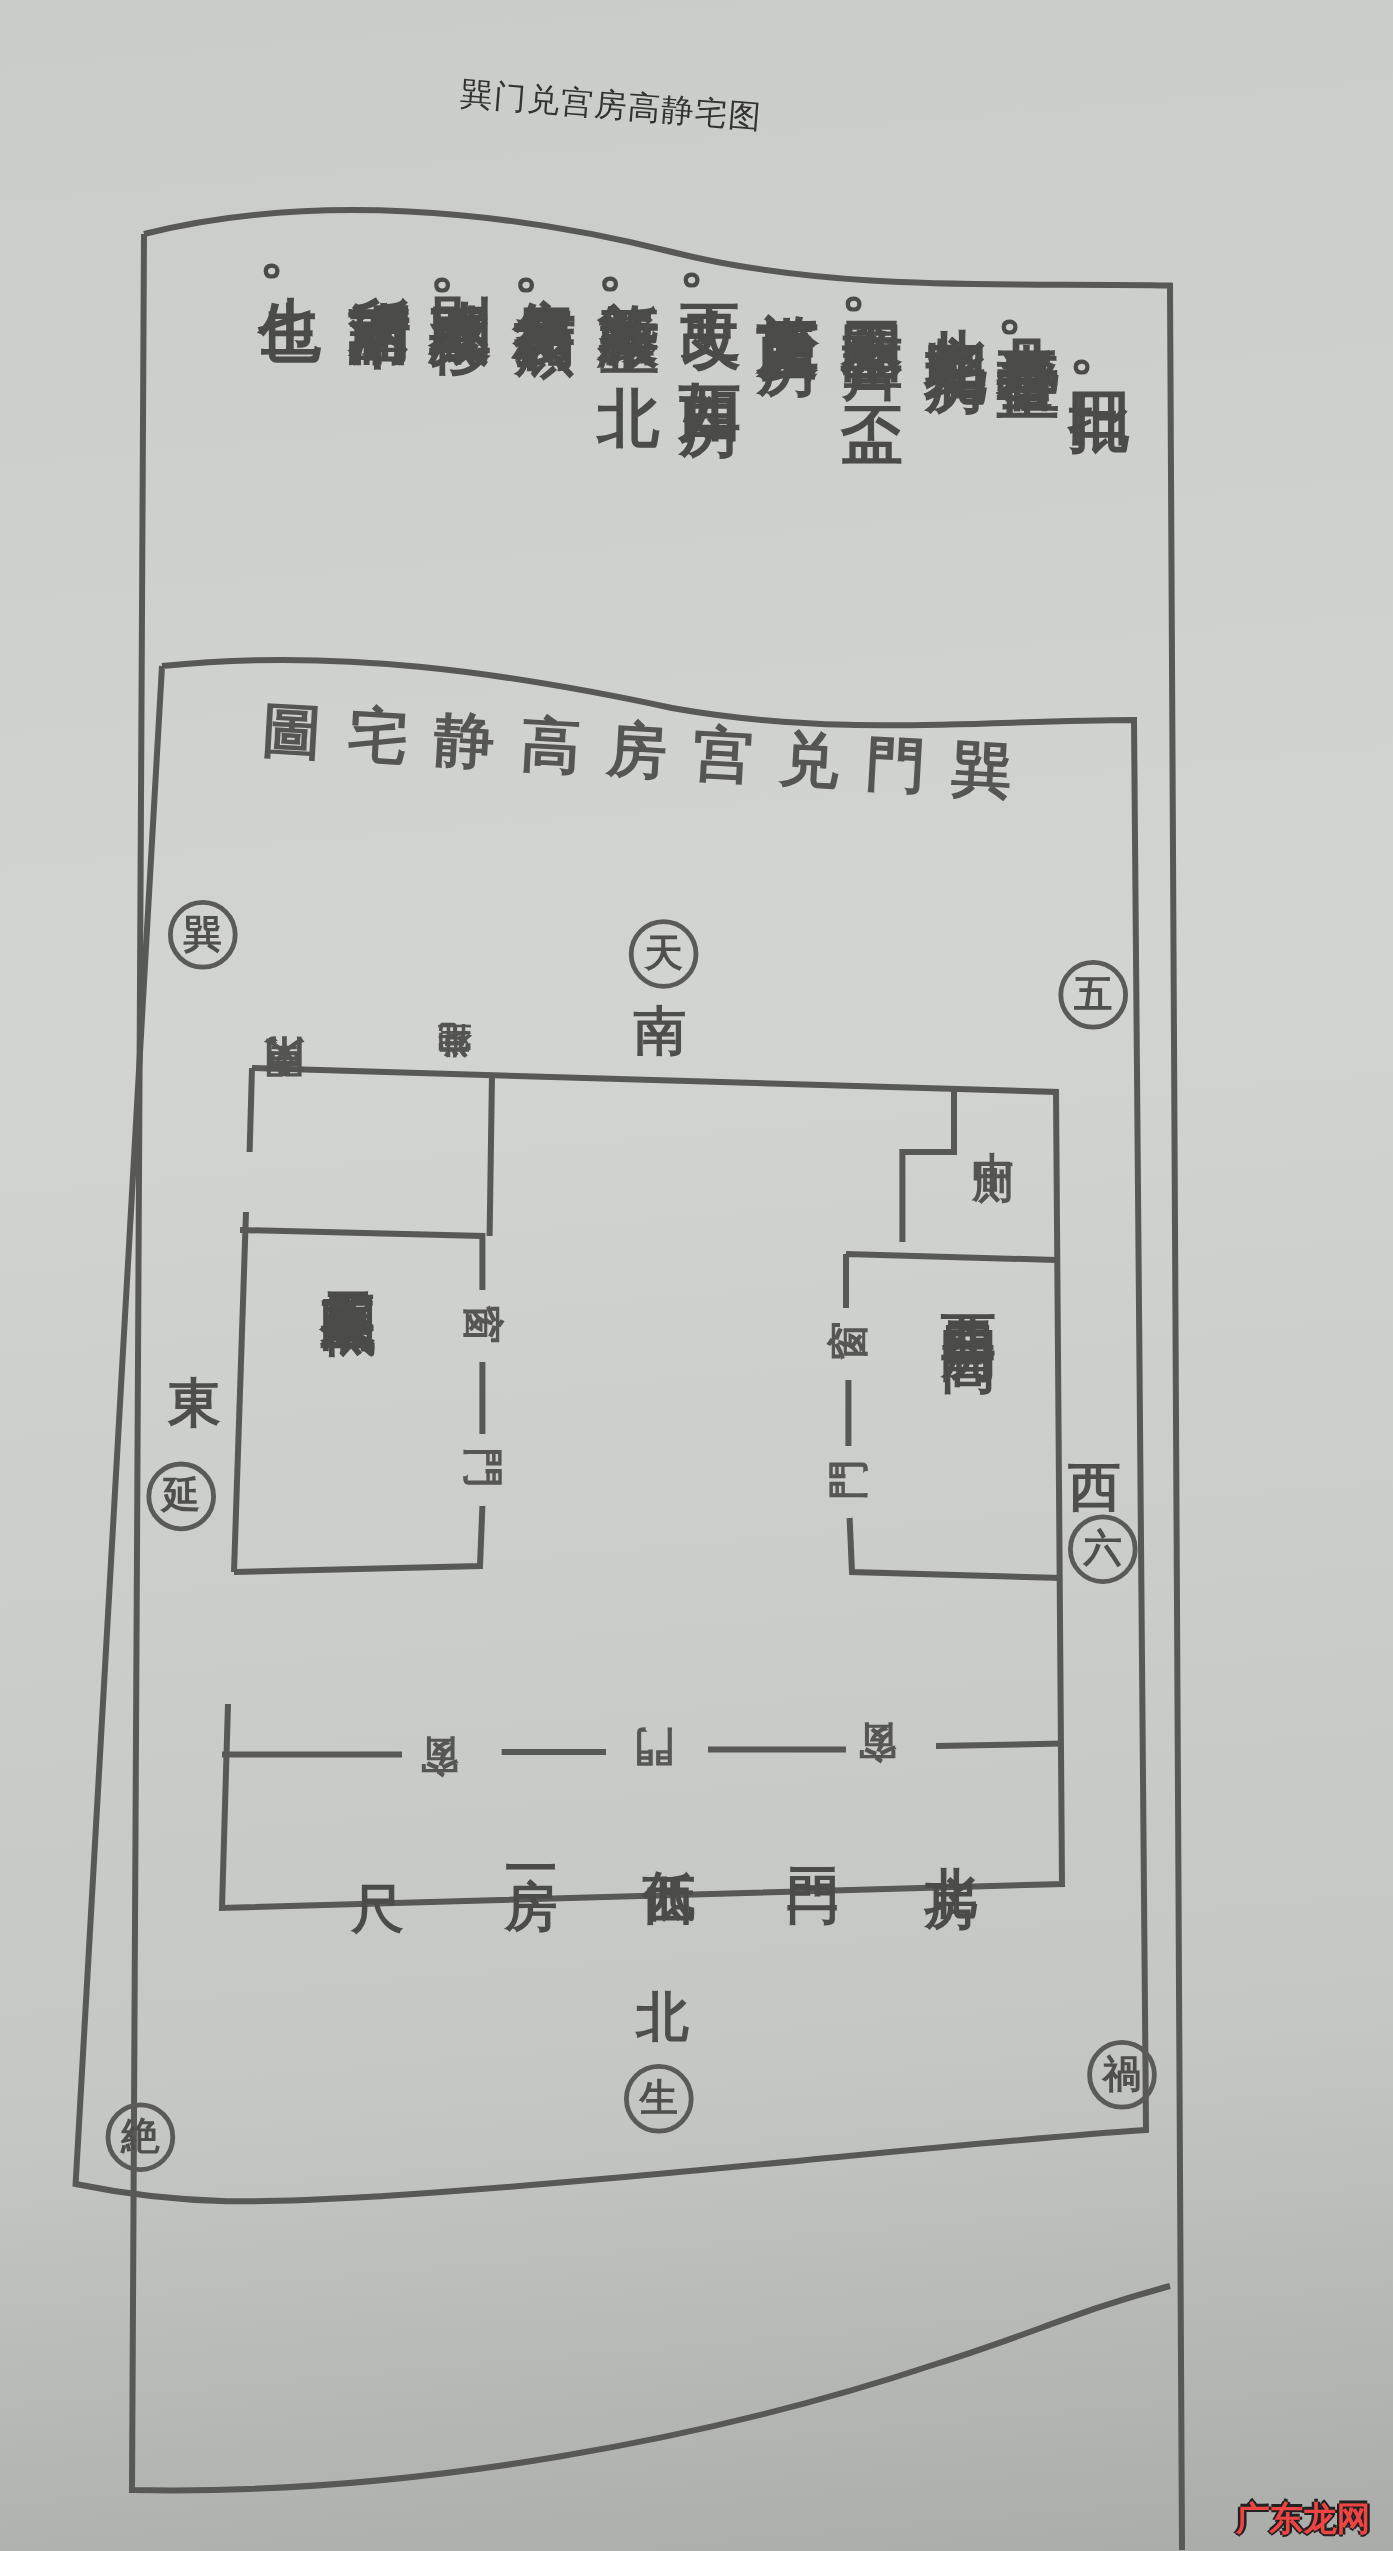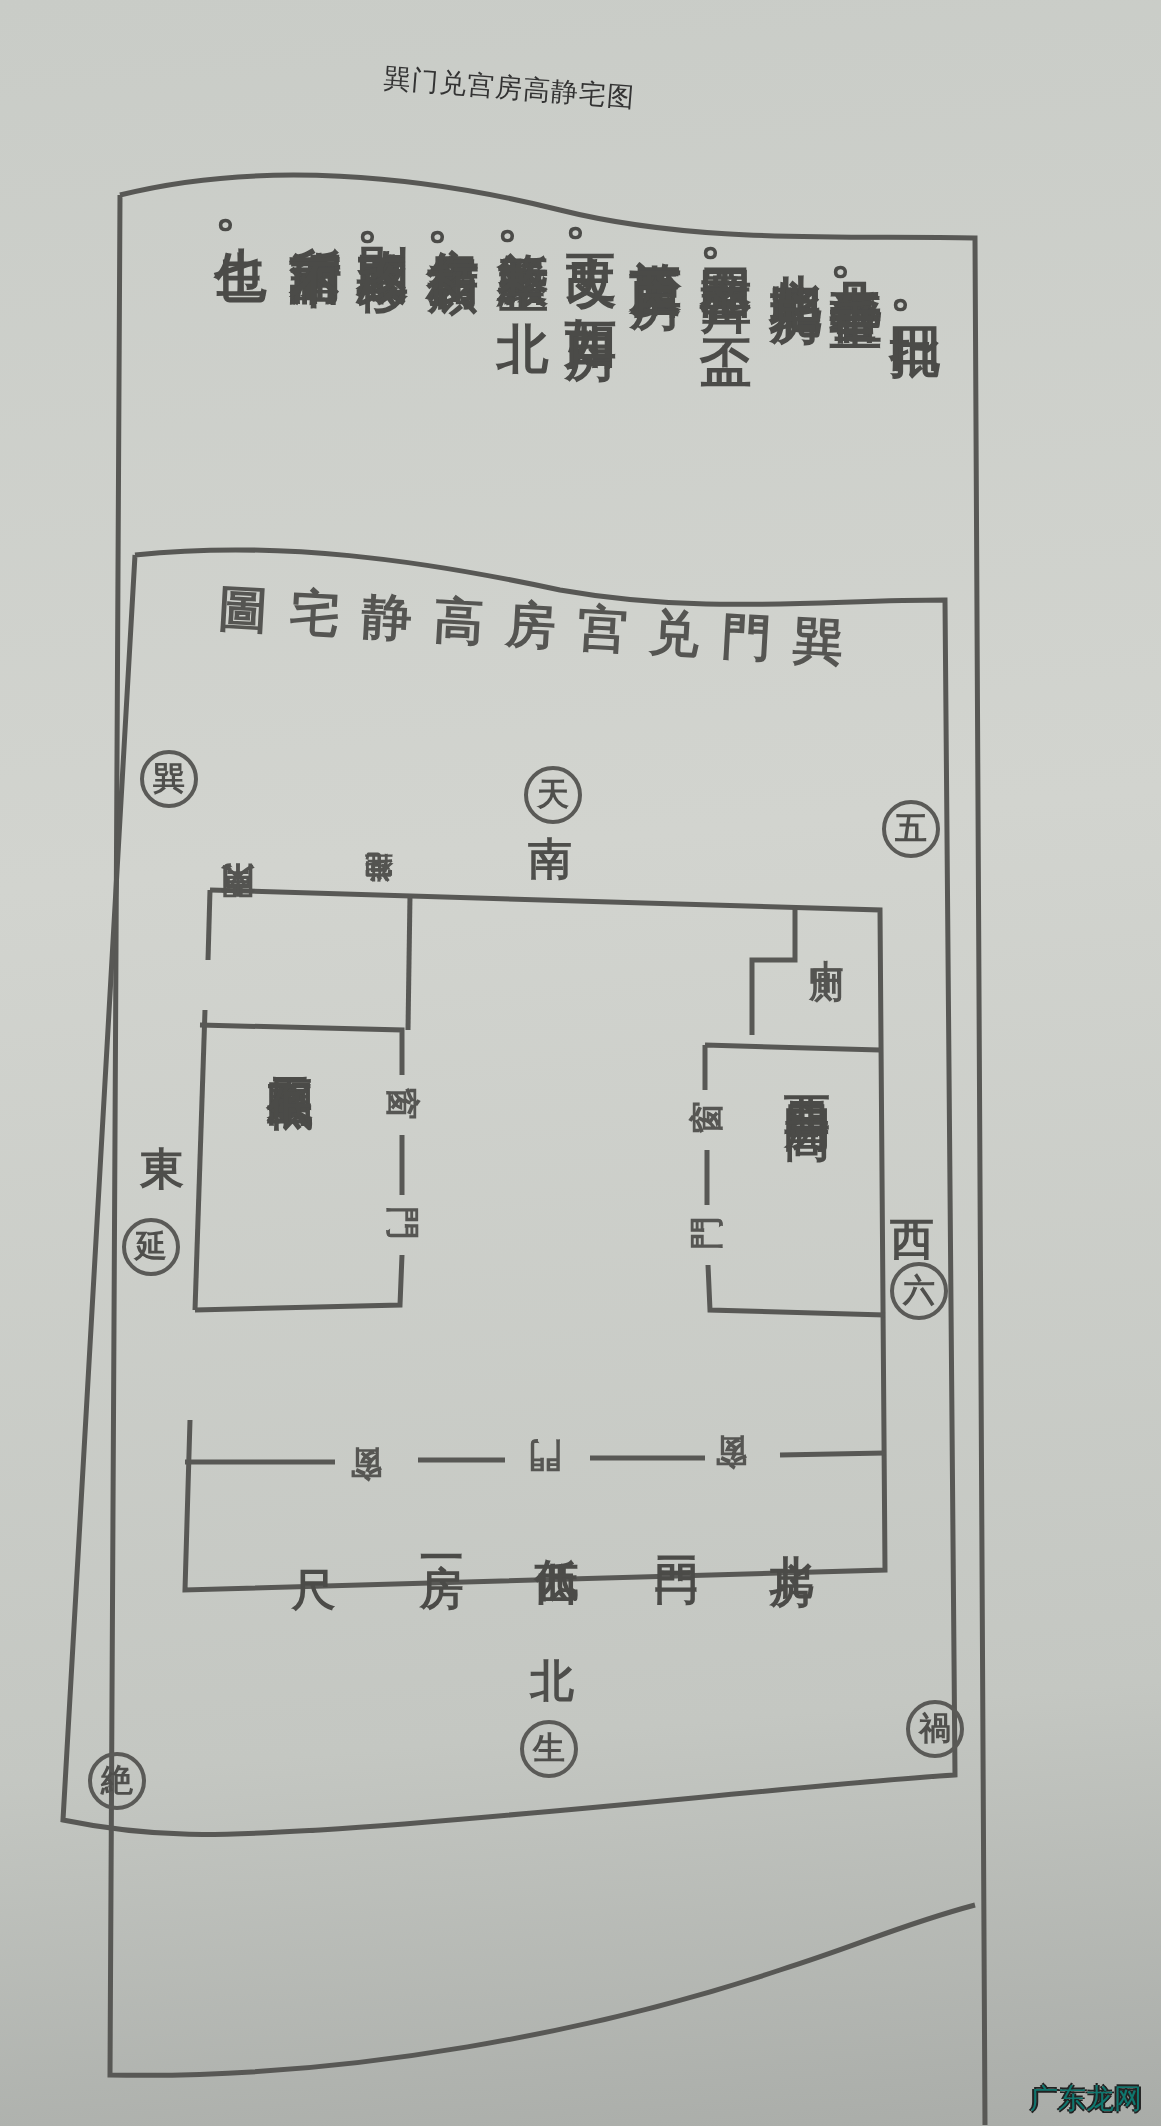--- a/index.html
+++ b/index.html
@@ -39,21 +39,21 @@
   }
   .lbl { position: absolute; font-size: 44px; font-weight: bold; color: #4e4e4b; }
   .small-v {
     position: absolute; writing-mode: vertical-rl;
     font-size: 34px; font-weight: bold; color: #545451; line-height: 1;
   }
   .rot { position: absolute; font-size: 34px; font-weight: bold; color: #565653; }
   .watermark {
     position: absolute; left: 1030px; top: 2080px;
     font-family: "DejaVu Sans", "Liberation Sans", sans-serif;
-    font-size: 28px; font-weight: normal; color: #0f766e;
+    font-size: 28px; font-weight: bold; color: #ef4444;
     text-shadow: -2px 0 #222, 2px 0 #222, 0 -2px #222, 0 2px #222;
   }
 </style>
 </head>
 <body>
 
 <div class="page-title">巽门兑宫房高静宅图</div>
 
 <svg class="frame" width="1161" height="2126">
   <g fill="none" stroke="#585855" stroke-width="5">

